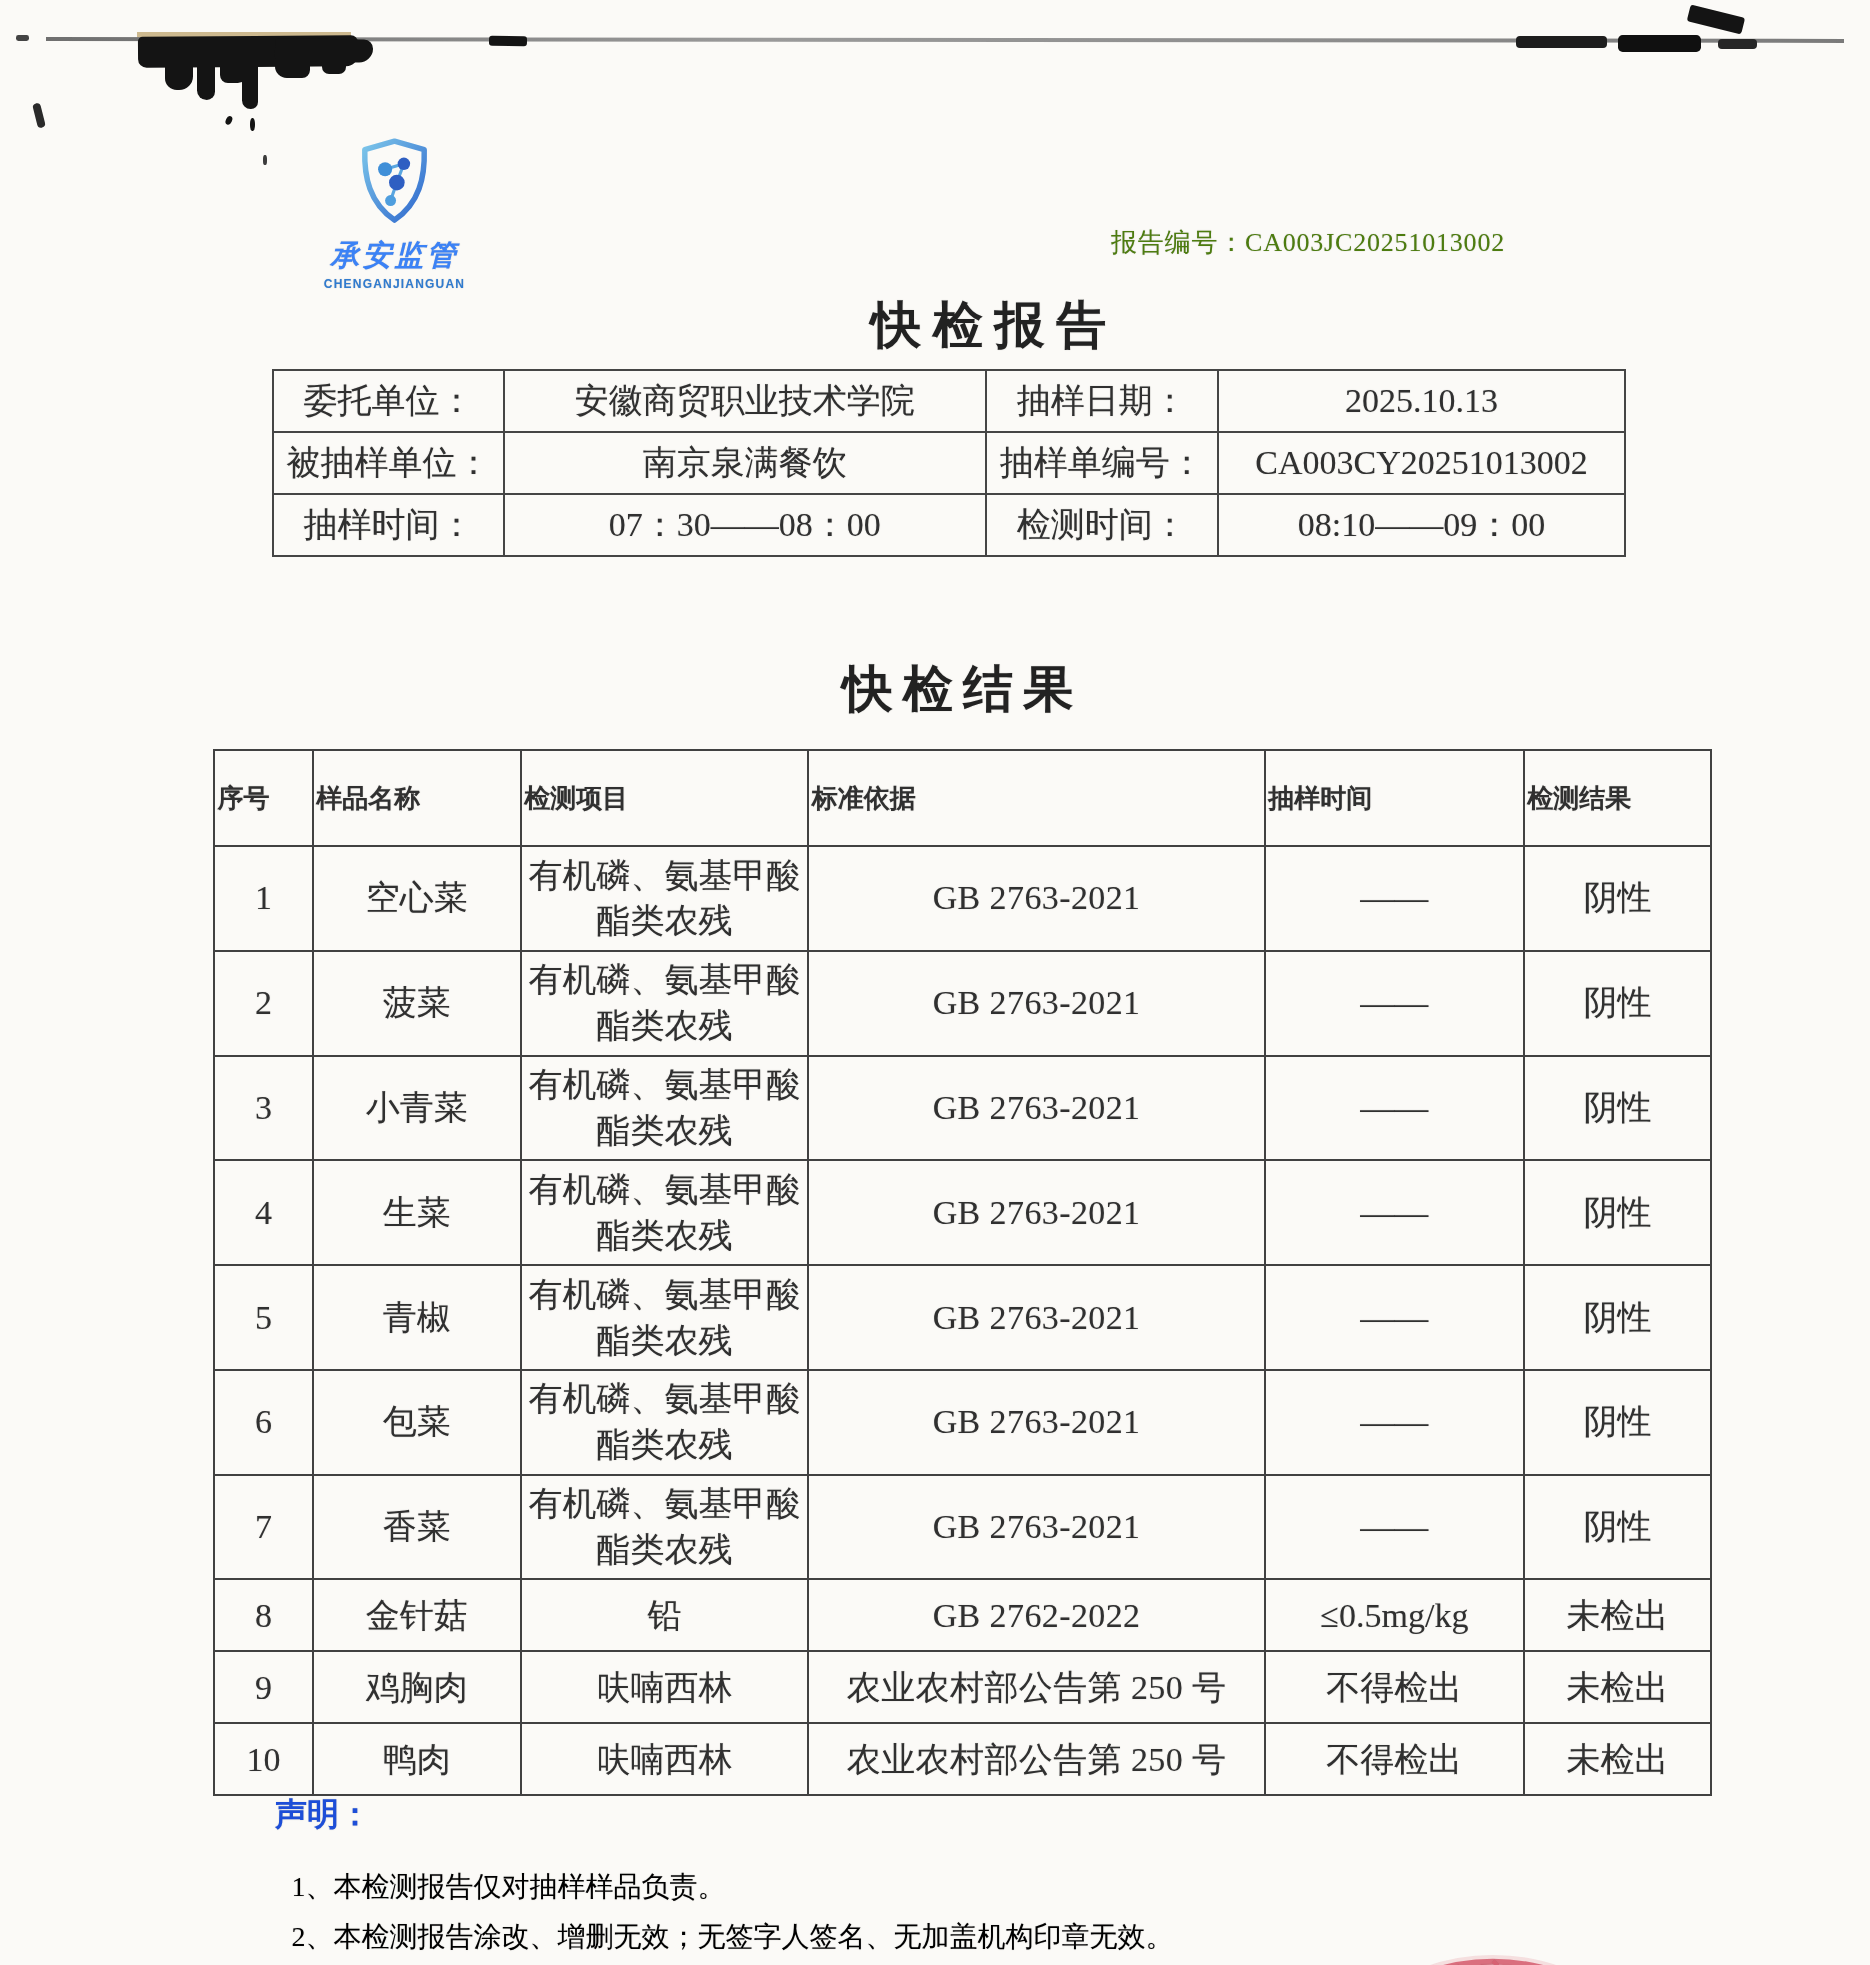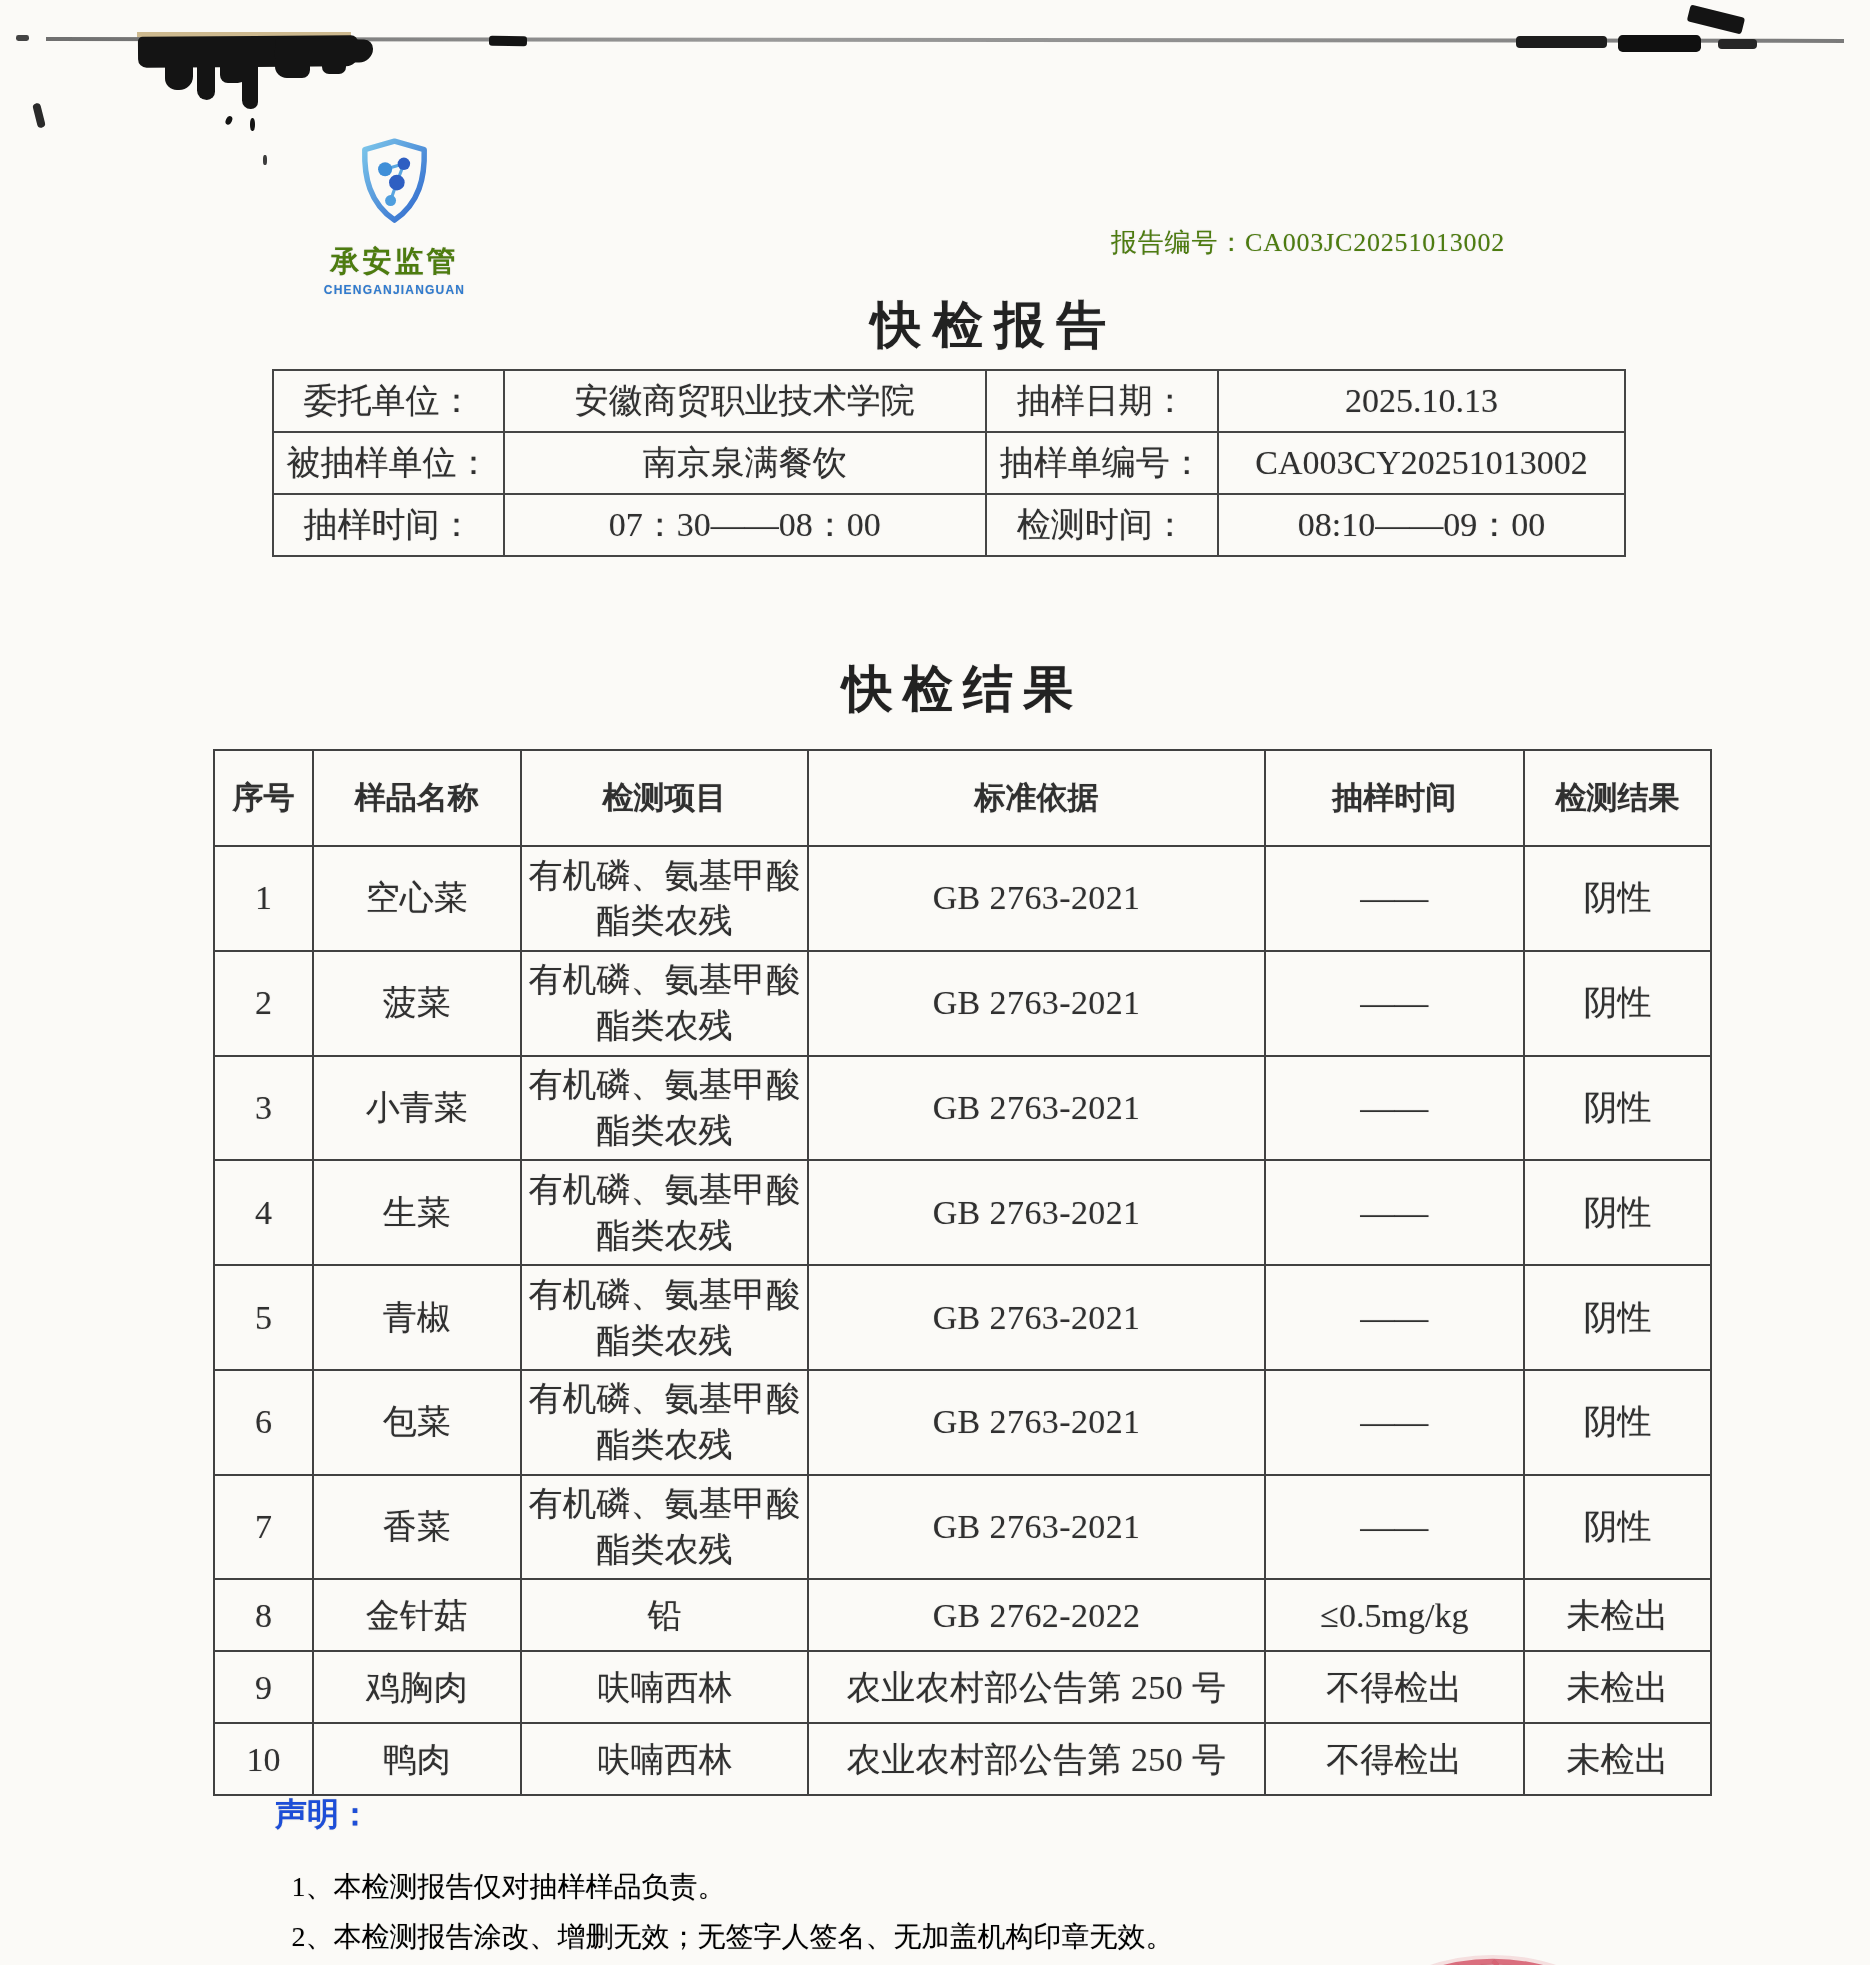--- a/index.html
+++ b/index.html
@@ -28,37 +28,37 @@
   .dash-mid{left:489px;top:36px;width:38px;height:10.2px;border-radius:3.1px;transform:rotate(1deg);}
   .smear-r1{left:1516px;top:36px;width:91px;height:11.8px;border-radius:3.9px;background:#1d1d1d;}
   .smear-r2{left:1618px;top:35px;width:83px;height:17.3px;border-radius:4.7px;background:#101010;}
   .smear-r3{left:1718px;top:39px;width:39px;height:10.2px;border-radius:3.9px;background:#262626;}
   .corner-dash{left:1688px;top:11px;width:56px;height:16.5px;border-radius:3.1px;transform:rotate(14deg);}
   .edge-mark1{left:35px;top:103px;width:7.9px;height:25px;border-radius:3.9px;transform:rotate(-14deg);background:#2a2a2a;}
   .edge-mark2{left:15.7px;top:35px;width:13.4px;height:5.5px;border-radius:2.4px;background:#444;}
   
   .logo{position:absolute;left:310px;top:138px;width:169px;text-align:center;}
   .logo-brand{display:block;font-family:"Liberation Sans","DejaVu Sans",sans-serif;
-    font-size:29px;font-weight:bold;color:#4d7c0f;letter-spacing:3.1px;margin-top:17px;}
+    font-size:29px;font-weight:bold;color:#3b82f6;letter-spacing:3.1px;margin-top:11px;font-style:italic;}
   .logo-sub{display:block;font-family:"Liberation Sans","DejaVu Sans",sans-serif;
     font-size:12px;font-weight:bold;color:#2f7bd0;letter-spacing:1.2px;margin-top:0.8px;}
   
   .report-no{position:absolute;left:1111px;top:225px;font-size:26px;letter-spacing:0.8px;color:#4d7c0f;}
   .doc-title{position:absolute;left:0;top:292px;width:1871px;margin:0;text-align:center;
     font-size:50px;font-weight:bold;letter-spacing:11.8px;color:#222;transform:translateX(59px);}
   .results-title{position:absolute;left:0;top:656px;width:1871px;margin:0;text-align:center;
     font-size:50px;font-weight:bold;letter-spacing:10.2px;color:#222;transform:translateX(27.5px);}
   
   table{border-collapse:collapse;table-layout:fixed;}
   .info-table{position:absolute;left:272px;top:369px;width:1354px;font-size:34px;border:2.4px solid #454545;}
   .info-table td{border:2.4px solid #454545;height:60px;text-align:center;vertical-align:middle;
     padding:0 10px;overflow:hidden;white-space:nowrap;}
   .results-table{position:absolute;left:213px;top:749px;width:1499px;font-size:34px;border:2.8px solid #414141;}
-  .results-table th{border:2.4px solid #414141;height:94px;font-weight:bold;text-align:center;
-    vertical-align:middle;padding:0 2.4px;font-size:31px;}
+  .results-table th{border:2.4px solid #414141;height:94px;font-weight:bold;text-align:left;
+    vertical-align:middle;padding:0 2.4px;font-size:26px;}
   .results-table td{border:2.4px solid #414141;height:59px;text-align:center;vertical-align:middle;
     padding:5.5px 3.9px;line-height:1.35;}
   .results-table td:nth-child(3){padding:5.5px 2.4px;}
   .results-table td:nth-child(4){letter-spacing:0.4px;margin-top:44px;}
   
   .declaration{position:absolute;left:275px;top:1793px;width:1360px;}
   .decl-title{margin:0 0 27.5px 0;font-size:32px;font-weight:bold;color:#1d4ed8;}
   .notes{list-style:none;margin:0;padding:0 0 0 16.5px;}
   .notes li{font-size:28px;line-height:1.6;margin:0 0 5.5px 0;padding-left:46px;text-indent:-46px;color:#000000;}
   

